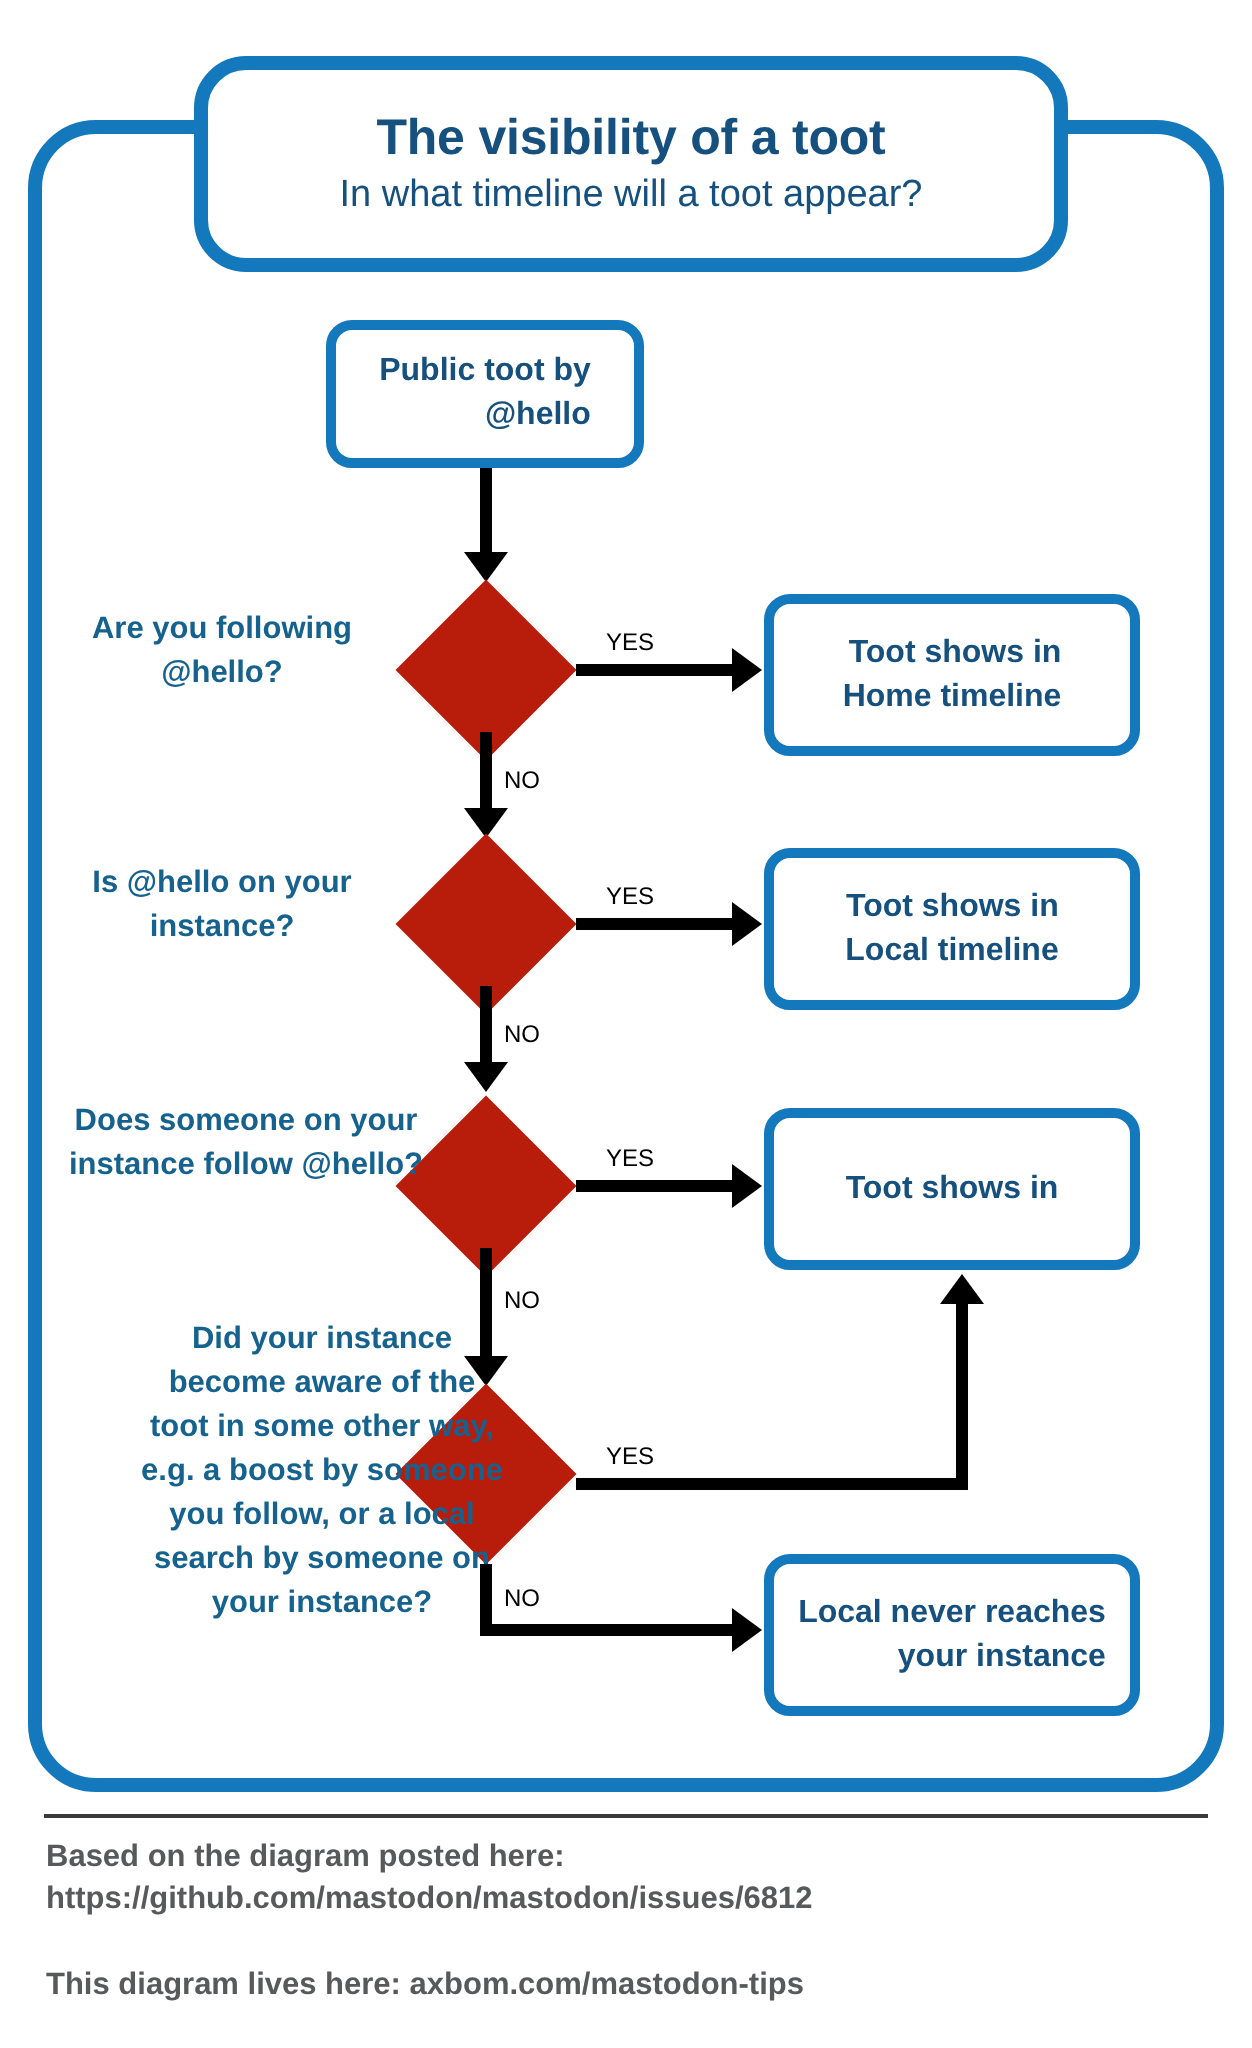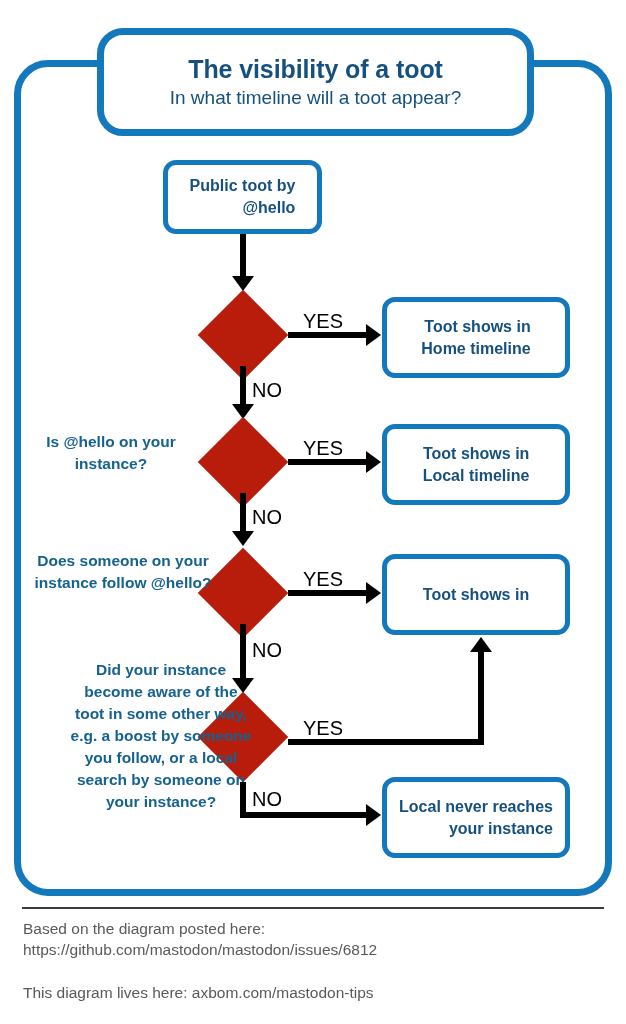--- a/index.html
+++ b/index.html
@@ -138,21 +138,21 @@
     width: 0; height: 0;
     border-left: 11px solid transparent;
     border-right: 11px solid transparent;
     border-bottom: 15px solid #000000;
   }
 
   
   .elabel {
     position: absolute;
     color: #000000;
-    font-size: 20px;
+    font-size: 12px;
     font-weight: normal;
     line-height: 18px;
     white-space: nowrap;
   }
 
   
   .footer-rule {
     position: absolute;
     left: 22px;
     top: 907px;
@@ -162,21 +162,21 @@
   }
   .footer {
     position: absolute;
     left: 23px;
     top: 918px;
     width: 560px;
     color: #58595b;
     font-size: 15.5px;
     line-height: 21px;
   }
-  .footer p { margin: 0; }
+  .footer p { margin: 0; font-weight: bold; }
   .footer .gap { height: 22px; }
 </style>
 </head>
 <body>
 
 <div id="page">
 
   <div class="frame"></div>
   <div class="frame-notch"></div>
 
@@ -189,20 +189,24 @@
     <div>
       <span>Public toot by</span>
       <span>@hello</span>
     </div>
   </div>
 
   <div class="edge edge-v" style="left:240px; top:234px; width:6px; height:44px;"></div>
   <div class="arrow-down" style="left:232px; top:276px;"></div>
 
   <div class="diamond" style="left:211px; top:303px;"></div>
+  <div class="qlabel" style="left:22px; top:304px; width:178px;">
+    <span>Are you following</span>
+    <span>@hello?</span>
+  </div>
 
   <div class="edge edge-h" style="left:288px; top:332px; width:80px;"></div>
   <div class="arrow-right" style="left:366px; top:324px;"></div>
   <div class="elabel" style="left:303px; top:312px;">YES</div>
 
   <div class="edge edge-v" style="left:240px; top:366px; height:42px;"></div>
   <div class="arrow-down" style="left:232px; top:404px;"></div>
   <div class="elabel" style="left:252px; top:381px;">NO</div>
 
   <div class="node" style="left:382px; top:297px; width:188px; height:81px;">

